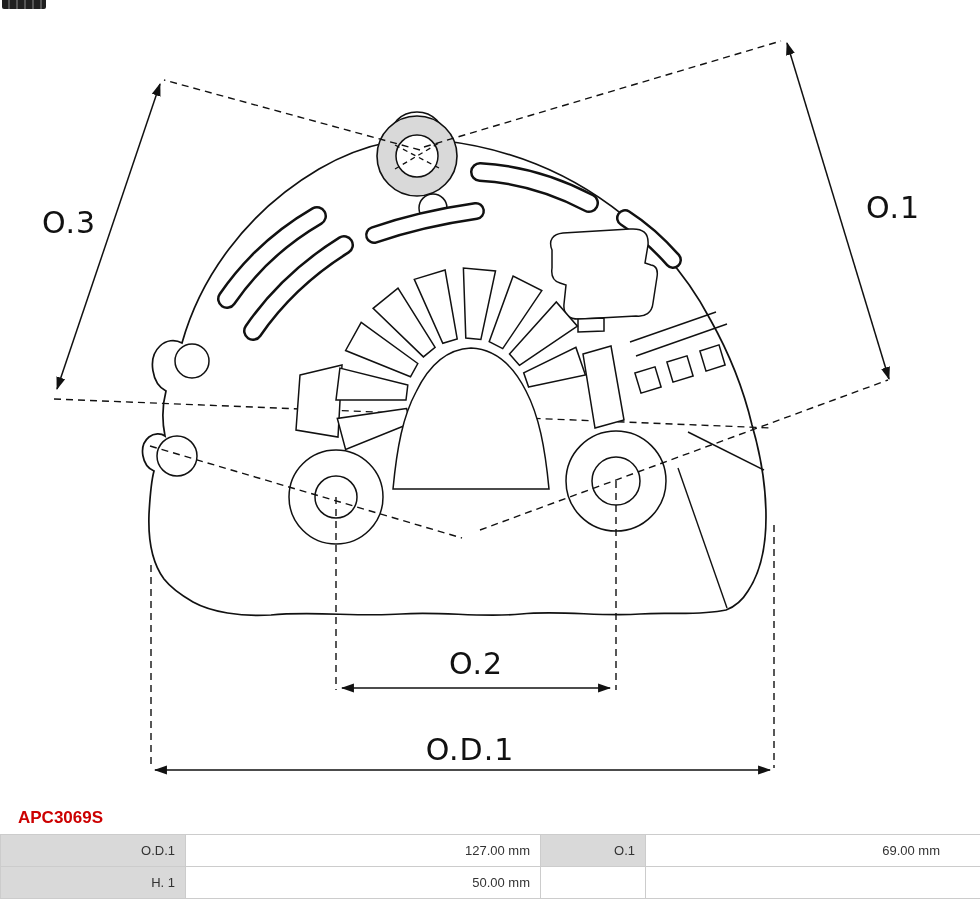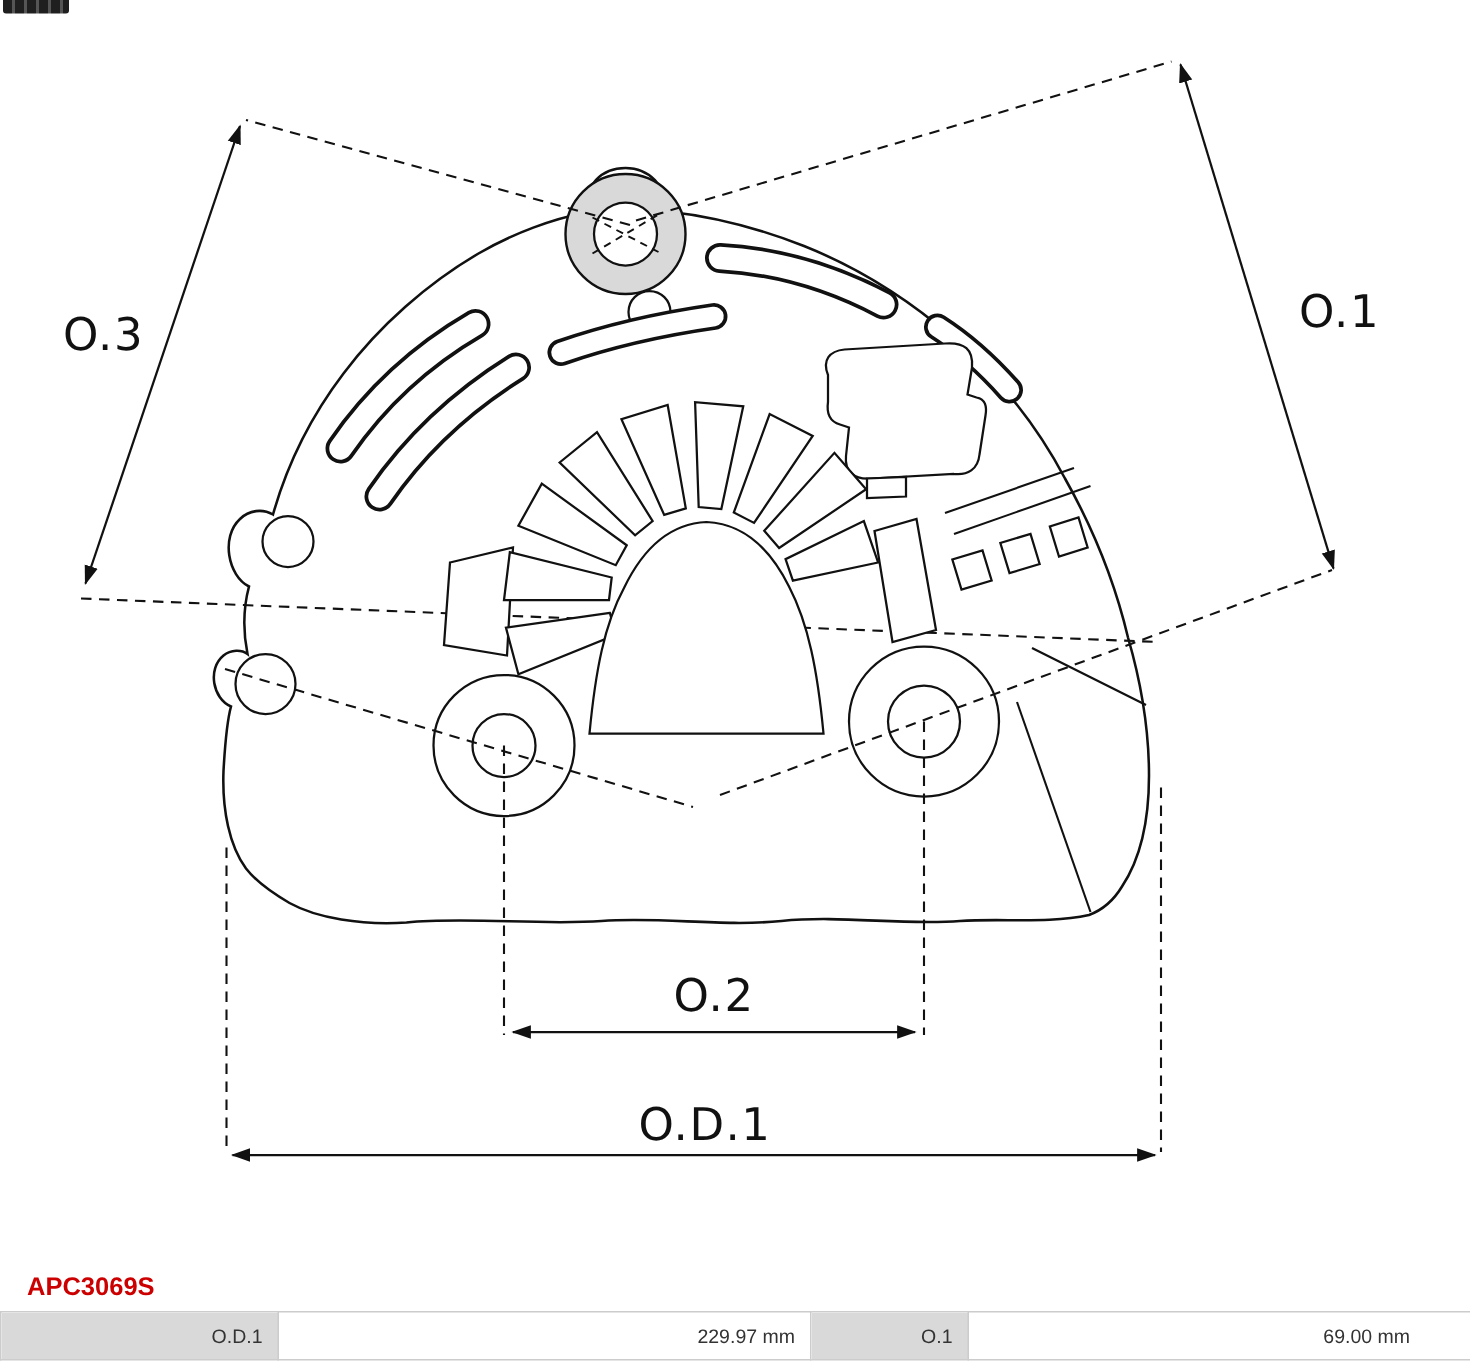--- a/index.html
+++ b/index.html
@@ -185,32 +185,38 @@
     <line class="dim" x1="155" y1="770" x2="770" y2="770" marker-start="url(#arrow)" marker-end="url(#arrow)"></line>
   </g>
 
   <text class="lbl-txt" x="42" y="233">O.3</text>
   <text class="lbl-txt" x="866" y="218">O.1</text>
   <text class="lbl-txt" x="476" y="674" text-anchor="middle">O.2</text>
   <text class="lbl-txt" x="470" y="760" text-anchor="middle">O.D.1</text>
 </svg>
 </div>
 
-<div style="position:absolute;top:800px;left:0;width:980px;margin-top:40px;">
+<div style="position:absolute;top:800px;left:0;width:980px;">
   <div class="part-number">APC3069S</div>
 
   <table class="spec-table">
     <colgroup>
       <col style="width:185px">
         <col style="width:355px">
         <col style="width:105px">
         <col style="width:335px">
     </colgroup>
     <tbody>
         <tr>
       <td class="lbl">O.D.1</td>
-      <td>229.97 mm</td>
+      <td>127.00 mm</td>
       <td class="lbl">O.1</td>
       <td class="last">69.00 mm</td>
+    </tr>
+    <tr>
+      <td class="lbl">H. 1</td>
+      <td>50.00 mm</td>
+      <td></td>
+      <td class="last"></td>
     </tr>
   </tbody>
     </table>
 </div>
 
 </body></html>

